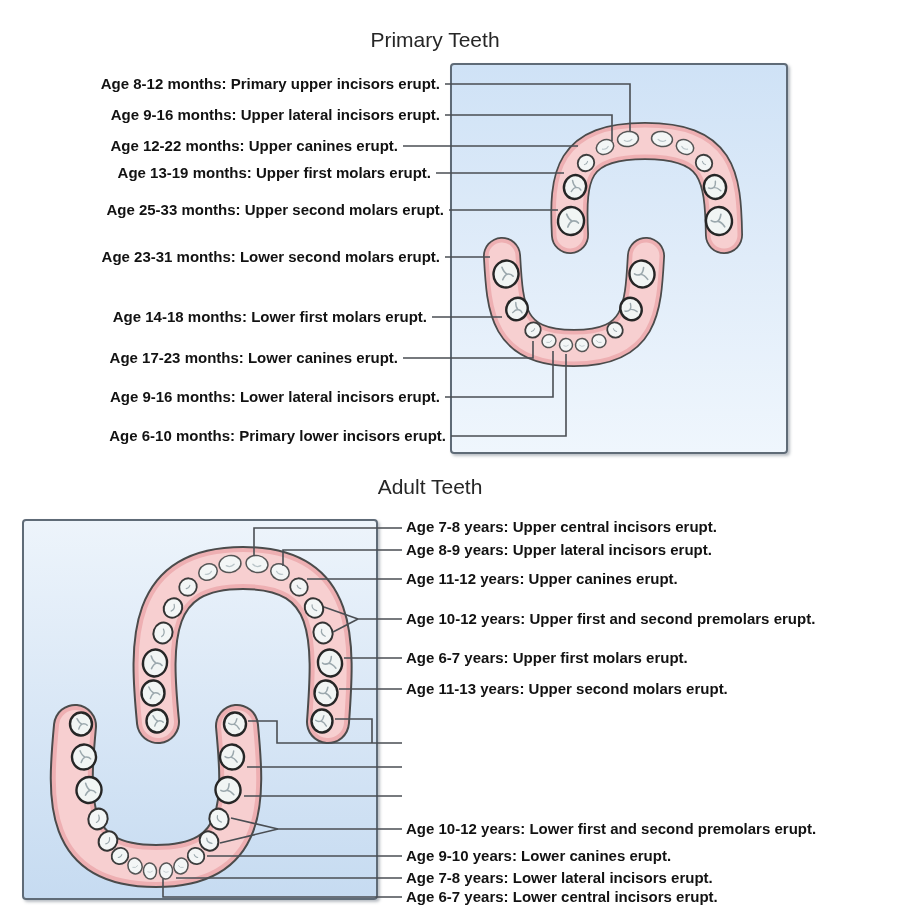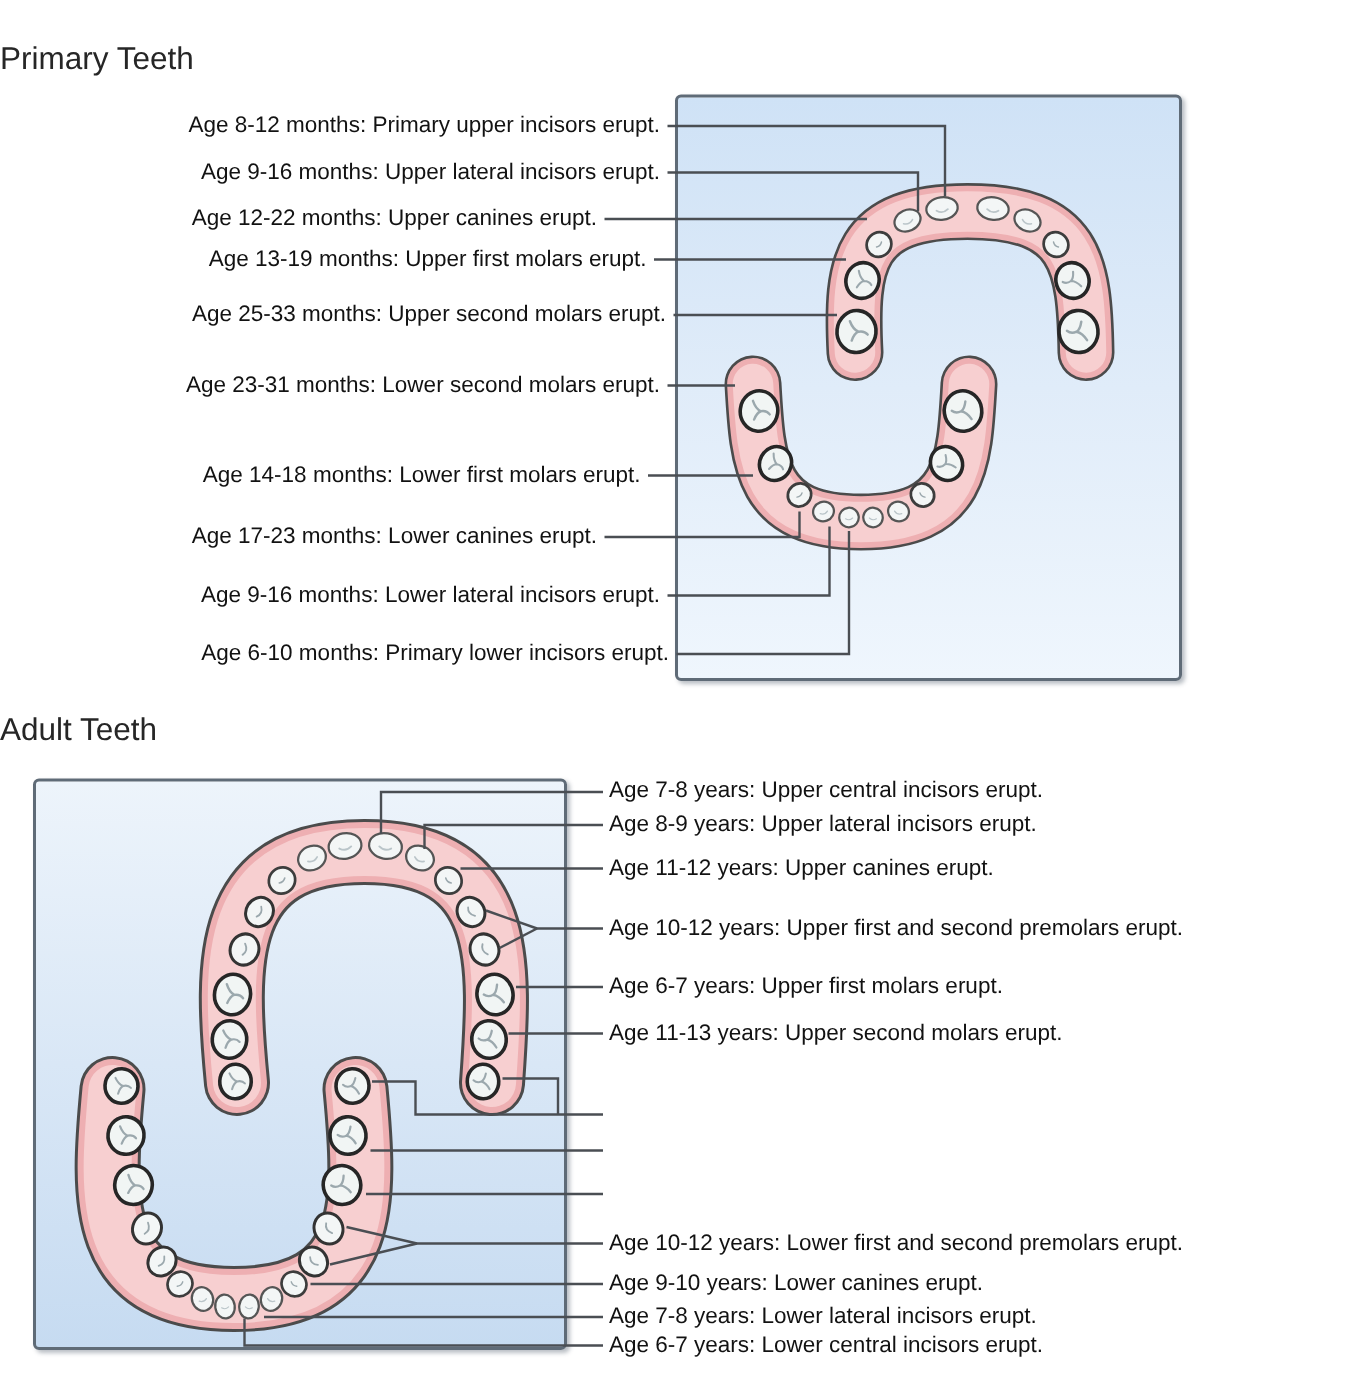--- a/index.html
+++ b/index.html
@@ -1,21 +1,21 @@
 <!DOCTYPE html>
 <html><head>
 <meta charset="utf-8">
 <style>
   html,body{margin:0;padding:0;background:#ffffff;}
   .canvas{
     position:relative;width:900px;height:923px;background:#ffffff;overflow:hidden;
     font-family:"Liberation Sans", sans-serif;
   }
   .title{
-    position:absolute;font-size:21px;color:#262626;text-align:left;white-space:nowrap;
+    position:absolute;font-size:21px;color:#262626;text-align:center;white-space:nowrap;
   }
   .title.primary{left:0;top:28px;width:870px;}
   .title.adult{left:0;top:475px;width:860px;}
   .panel{
     position:absolute;box-sizing:border-box;border:2px solid #5f6b77;border-radius:4px;
     box-shadow:2px 2px 3px rgba(100,110,125,.45);
   }
   .panel.primary{left:450px;top:63px;width:338px;height:391px;
     background:linear-gradient(180deg,#cfe2f6 0%,#e0ecf9 50%,#eff6fd 100%);}
   .panel.adult{left:22px;top:519px;width:356px;height:381px;
@@ -29,20 +29,21 @@
   .tooth{fill:#f3f6f6;stroke:#555555;stroke-width:1.5px;}
   .tooth.molar{fill:#f1f5f4;stroke:#262626;stroke-width:2.4px;}
   .tooth.premolar{stroke:#333333;stroke-width:2px;}
   .tooth.canine{stroke:#3d3d3d;stroke-width:1.8px;}
   .crack{fill:none;stroke:#9ba8ad;stroke-width:1.3px;stroke-linecap:round;}
   .tooth-g.incisor .crack{stroke:#bac5c9;}
   .leader{fill:none;stroke:#4a4e53;stroke-width:1.6px;stroke-linejoin:miter;}
   .lbl{
     position:absolute;height:20px;line-height:20px;font-size:15px;color:#121212;
     white-space:nowrap;
+    font-weight:bold;
   }
   .lbl.ra{text-align:right;}
 </style>
 </head>
 <body>
 
 <div class="canvas">
 
   <div class="title primary">Primary Teeth</div>
   <div class="title adult">Adult Teeth</div>

